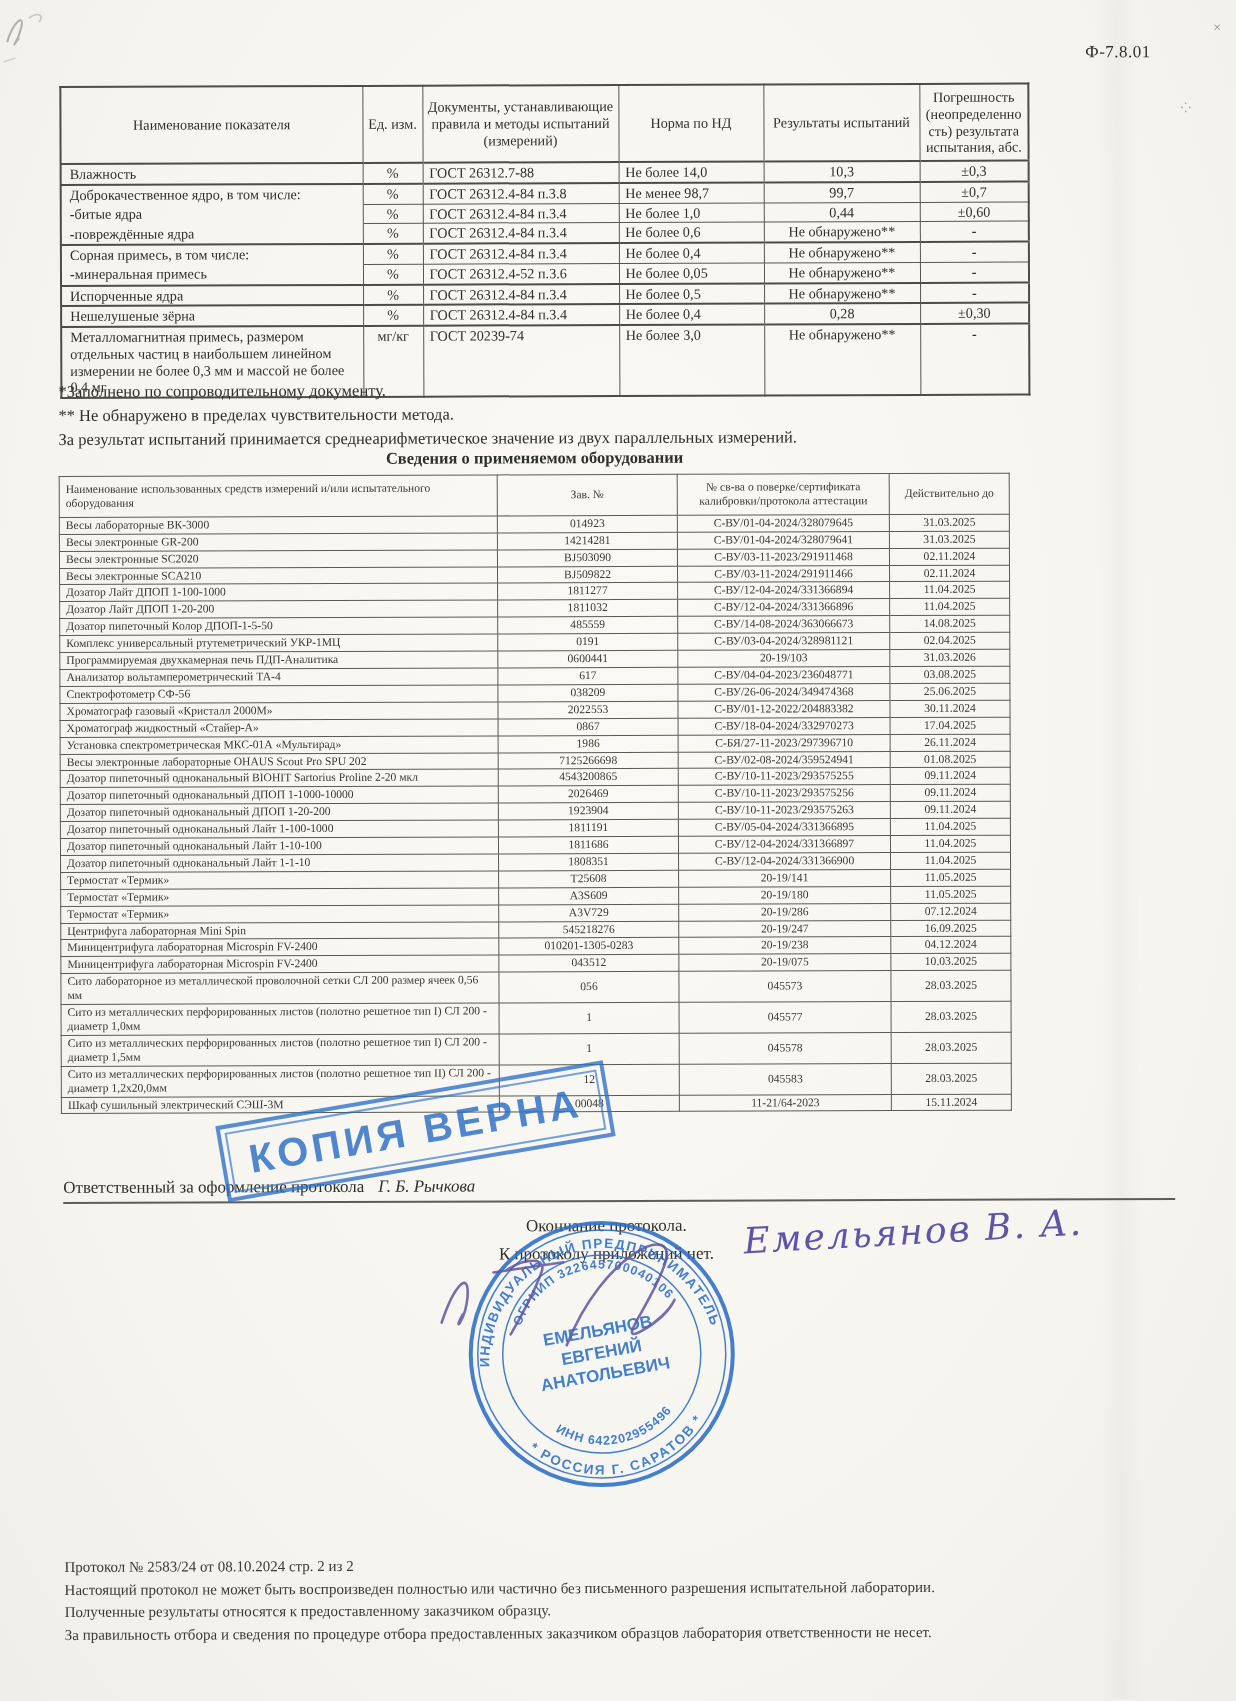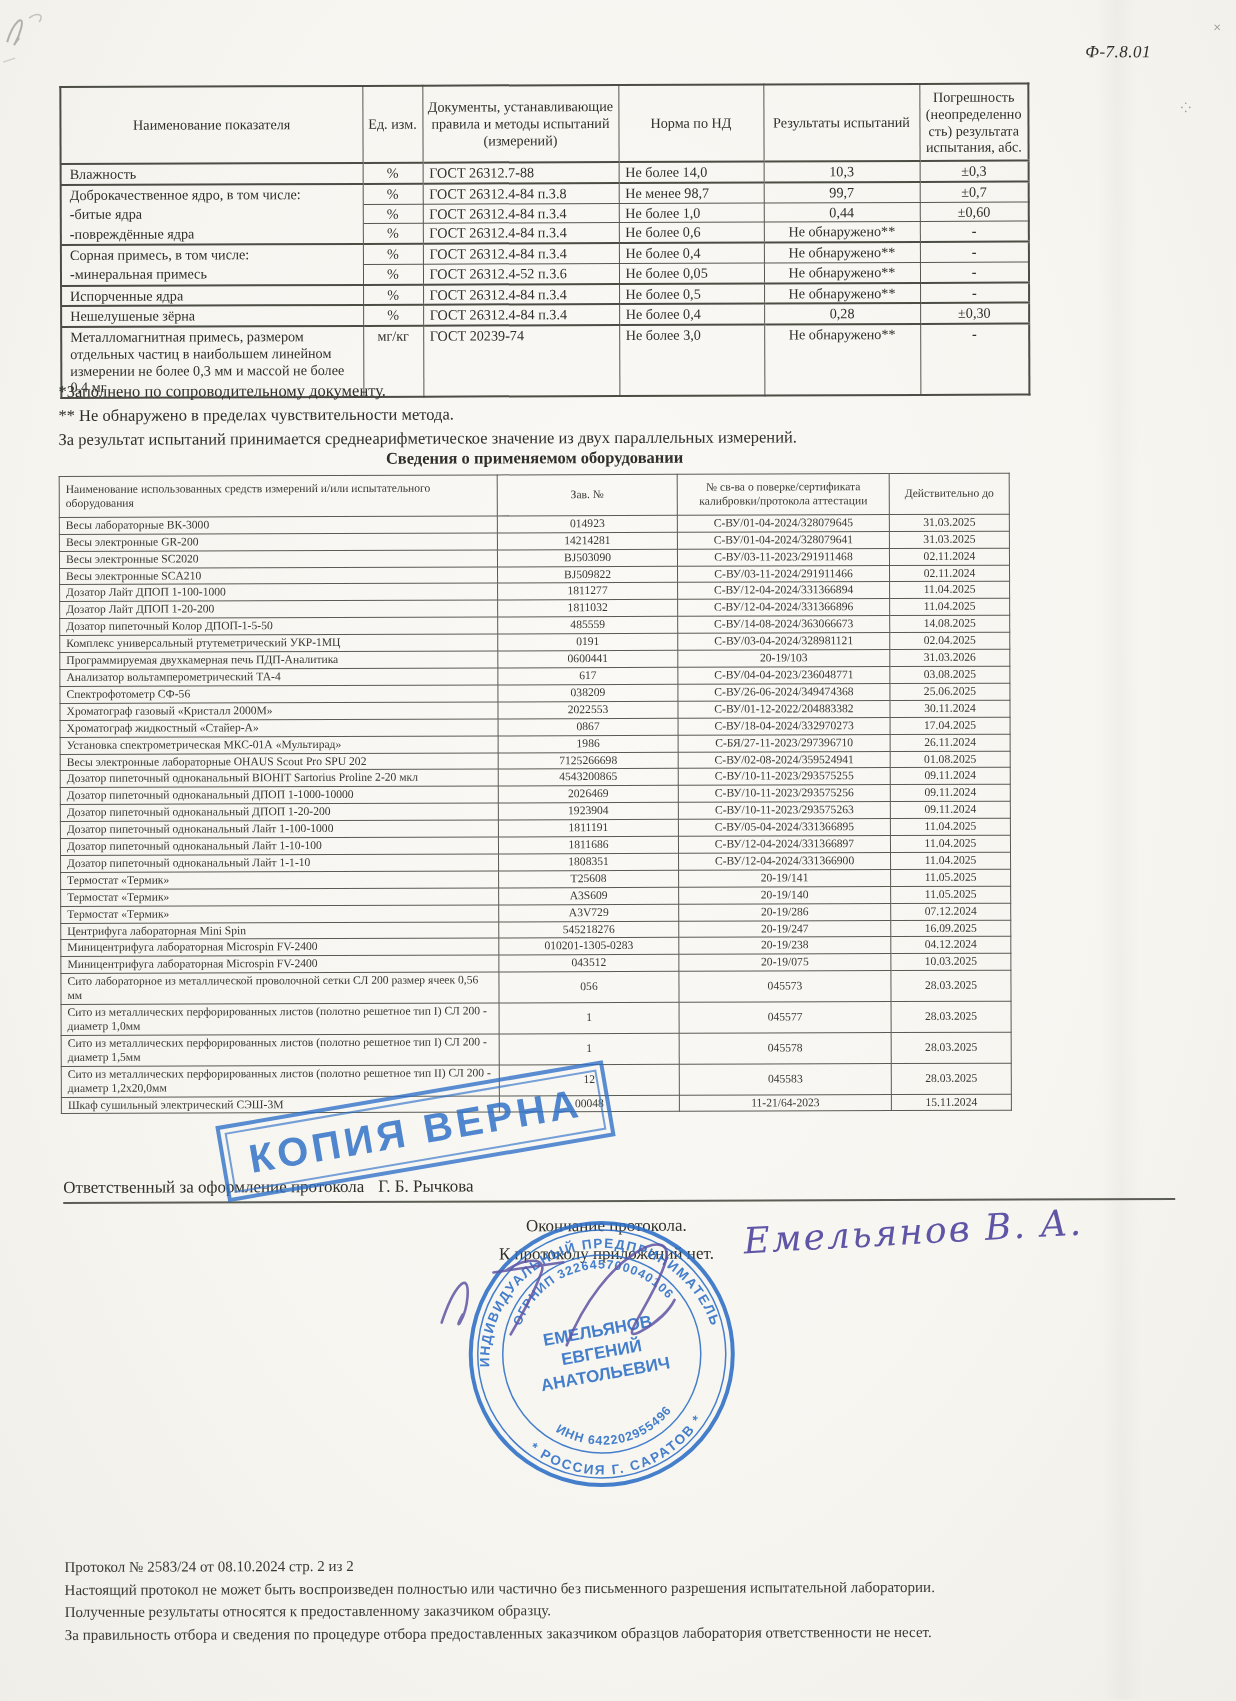--- a/index.html
+++ b/index.html
@@ -4,21 +4,21 @@
 <style>
   html,body{margin:0;padding:0;}
   body{background:#e8e7e3;font-family:"Liberation Serif",serif;}
   .page{position:relative;width:1236px;height:1701px;margin:0 auto;overflow:hidden;
         background:
           radial-gradient(ellipse at 50% 40%, #faf9f5 0%, #f6f5f0 60%, #efeee8 100%);
         color:#2f3029;}
   .tilt{position:absolute;inset:0;transform:rotate(-0.2deg);}
   .scan-streak{position:absolute;top:0;bottom:0;width:40px;left:1100px;
         background:linear-gradient(90deg,rgba(120,120,115,0) 0%,rgba(120,120,115,.05) 50%,rgba(120,120,115,0) 100%);}
-  .form-code{position:absolute;top:44px;left:1088px;font-size:17px;letter-spacing:.5px;font-style:italic;}
+  .form-code{position:absolute;top:44px;left:1088px;font-size:17px;letter-spacing:.5px;}
 
   
   .t1{position:absolute;top:84px;left:62px;width:968px;border-collapse:collapse;table-layout:fixed;
       font-size:14.2px;line-height:1.18;}
   .t1 th,.t1 td{border:1px solid #56574f;padding:1px 6px;vertical-align:top;word-wrap:break-word;}
   .t1{border:2px solid #4c4d45;}
   .t1 thead th{font-weight:normal;text-align:center;vertical-align:middle;padding:4px 4px;border-bottom:2px solid #4c4d45;}
   .t1 td.c{text-align:center;}
   .t1 tr.group td{border-top:2px solid #4c4d45;}
   .t1 tr.sub td.name{border-top-style:hidden;}
@@ -32,21 +32,21 @@
   .t2{position:absolute;top:474px;left:60px;width:950px;border-collapse:collapse;table-layout:fixed;
       font-size:11.6px;line-height:1.2;color:#393a32;}
   .t2 th,.t2 td{border:1px solid #5a5b53;padding:1px 6px;vertical-align:middle;word-wrap:break-word;}
   .t2{border:1.5px solid #4c4d45;}
   .t2 thead th{font-weight:normal;text-align:center;padding:6px 6px;font-size:11.6px;}
   .t2 thead th.left{text-align:left;}
   .t2 td.c{text-align:center;}
 
   .responsible{position:absolute;top:1176px;left:62px;width:1112px;font-size:17px;
       border-bottom:2px solid #5c5d55;padding-bottom:4px;}
-  .responsible .nm{margin-left:14px;}
+  .responsible .nm{margin-left:14px;font-style:italic;}
 
   .closing-1,.closing-2{position:absolute;left:0;width:1210px;text-align:center;font-size:17px;}
   .closing-1{top:1216px;}
   .closing-2{top:1244px;}
 
   
   .copy-stamp{position:absolute;top:1092px;left:218px;transform:rotate(-9.5deg);
       border:4px solid rgba(45,111,199,.85);padding:4px;opacity:.92;}
   .copy-stamp .inner{border:2px solid rgba(45,111,199,.7);padding:6px 18px;
       font-family:"Liberation Sans",sans-serif;font-weight:bold;font-size:40px;letter-spacing:4px;
@@ -331,21 +331,21 @@
         </tr>
           <tr>
           <td>Термостат «Термик»</td>
           <td class="c">Т25608</td>
           <td class="c">20-19/141</td>
           <td class="c">11.05.2025</td>
         </tr>
           <tr>
           <td>Термостат «Термик»</td>
           <td class="c">А3S609</td>
-          <td class="c">20-19/140</td>
+          <td class="c">20-19/180</td>
           <td class="c">11.05.2025</td>
         </tr>
           <tr>
           <td>Термостат «Термик»</td>
           <td class="c">А3V729</td>
           <td class="c">20-19/286</td>
           <td class="c">07.12.2024</td>
         </tr>
           <tr>
           <td>Центрифуга лабораторная Mini Spin</td>

